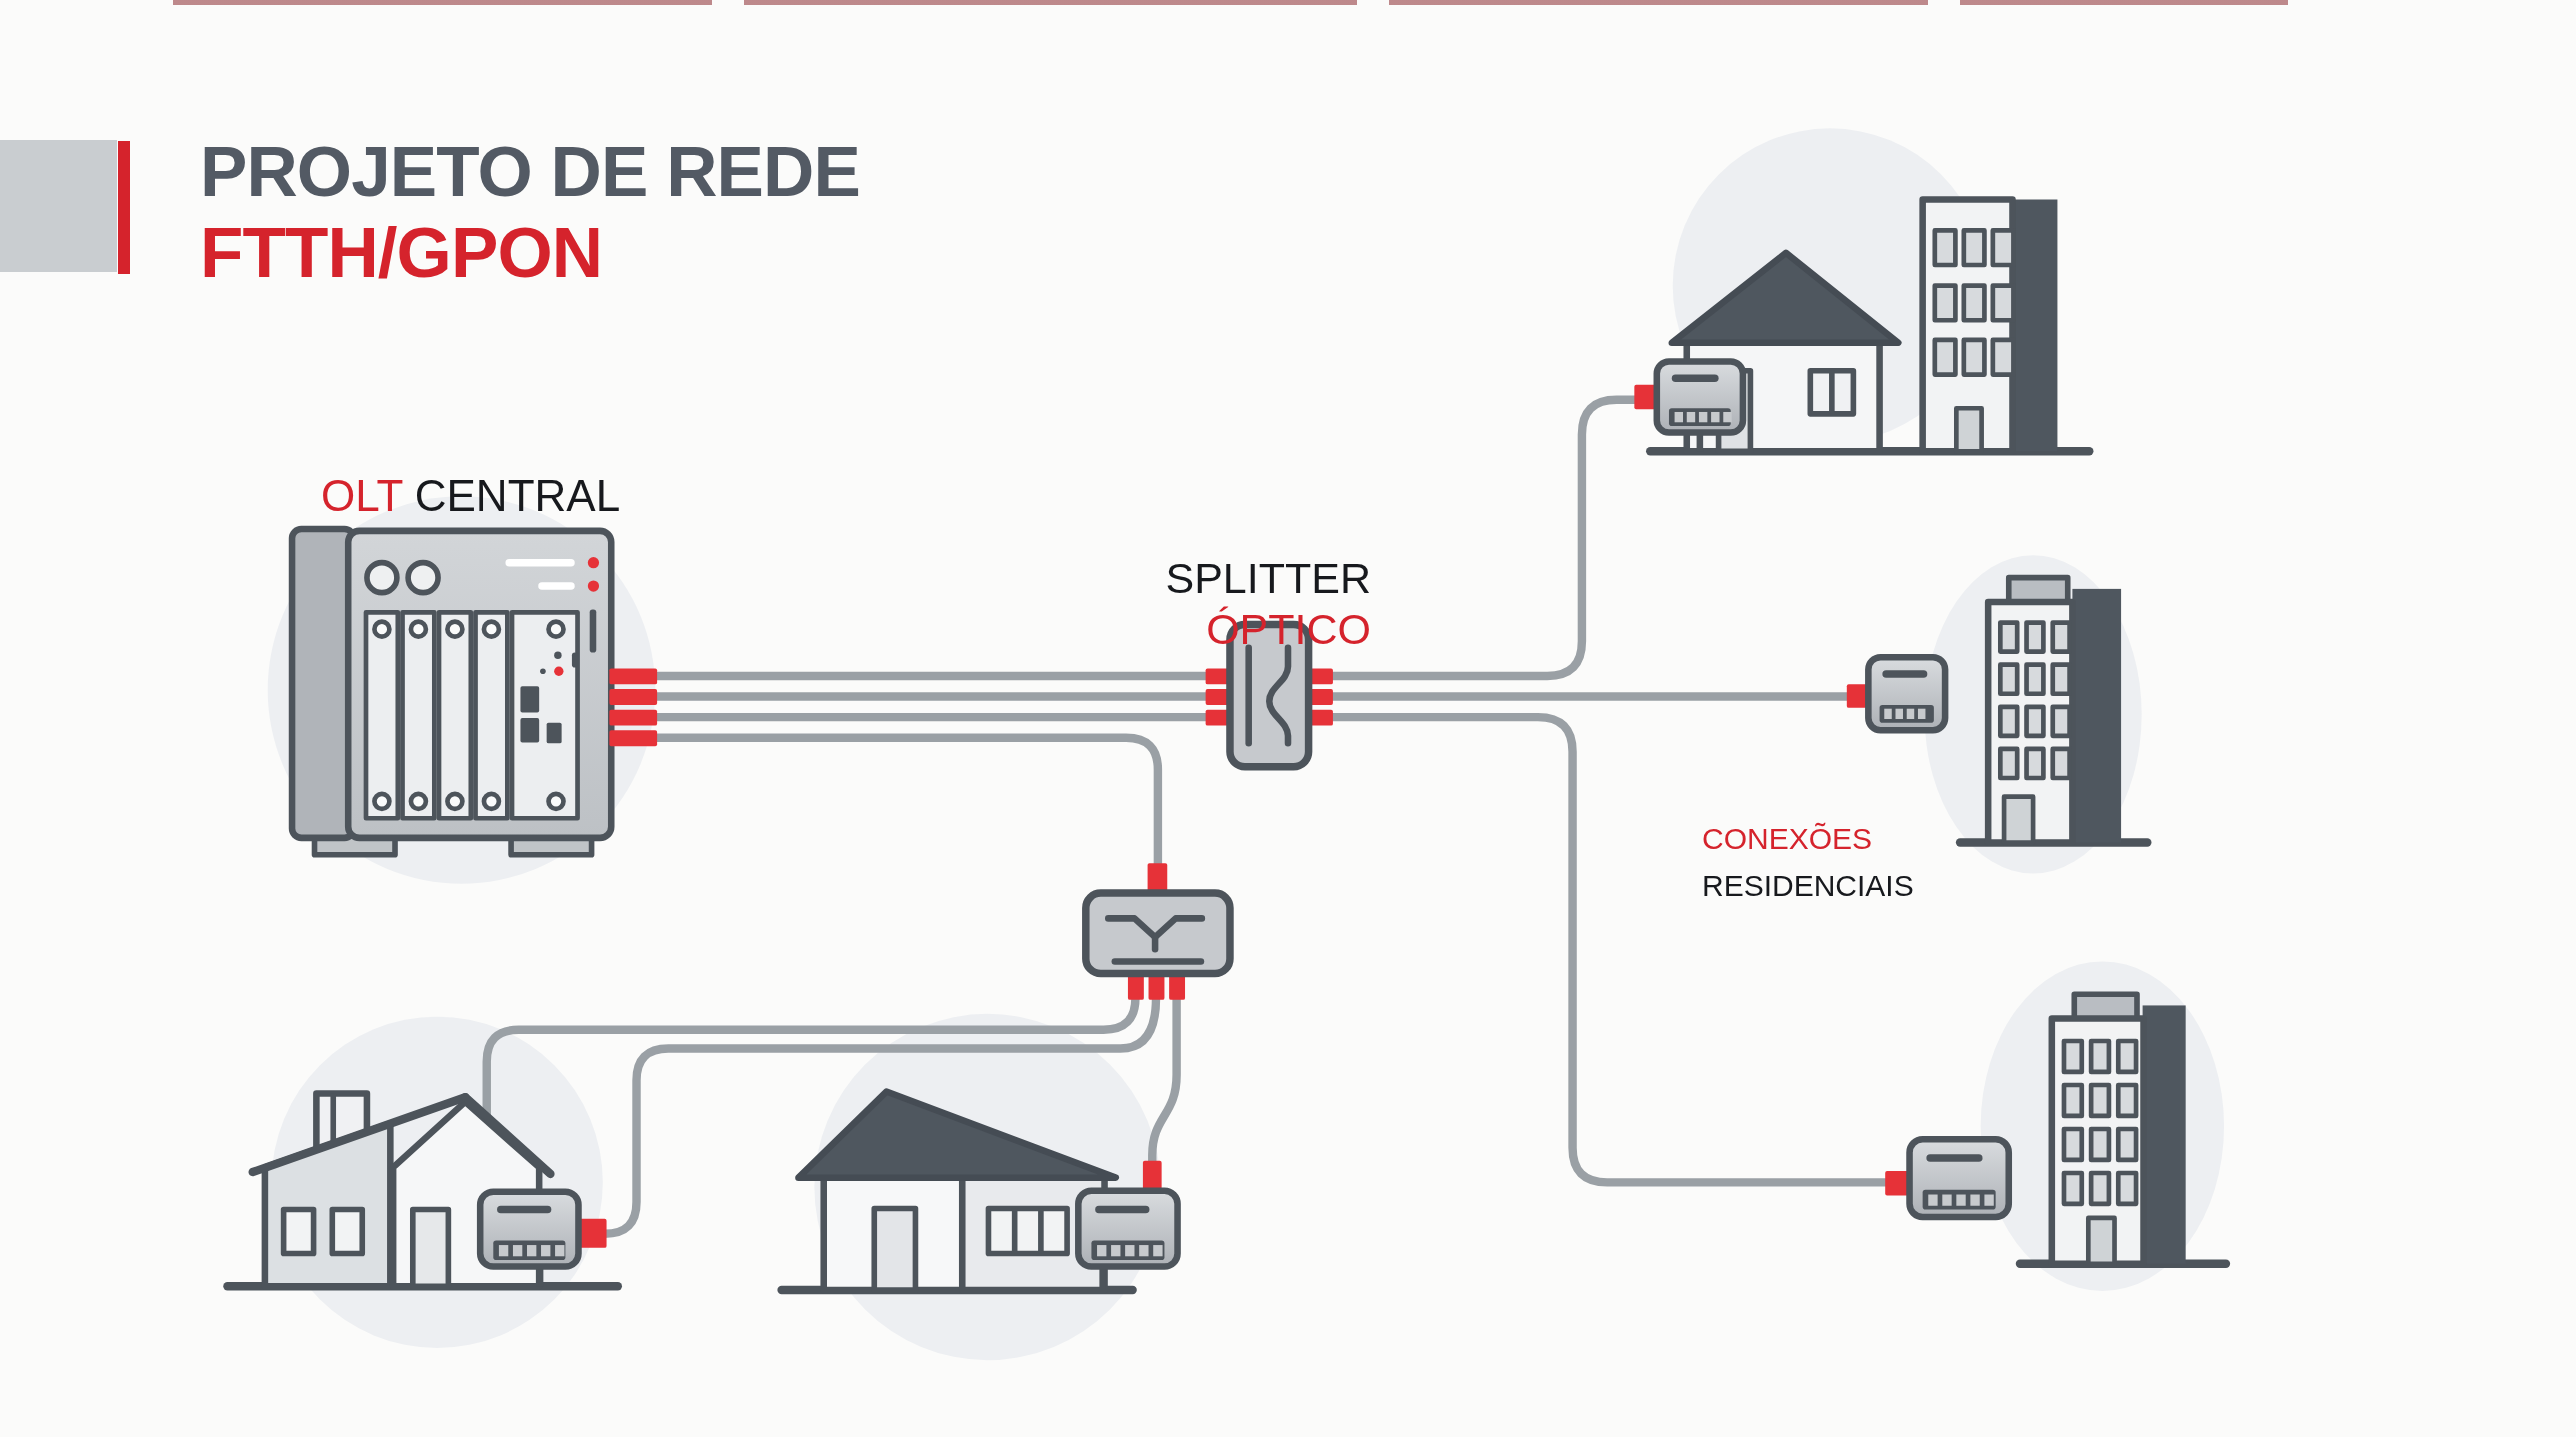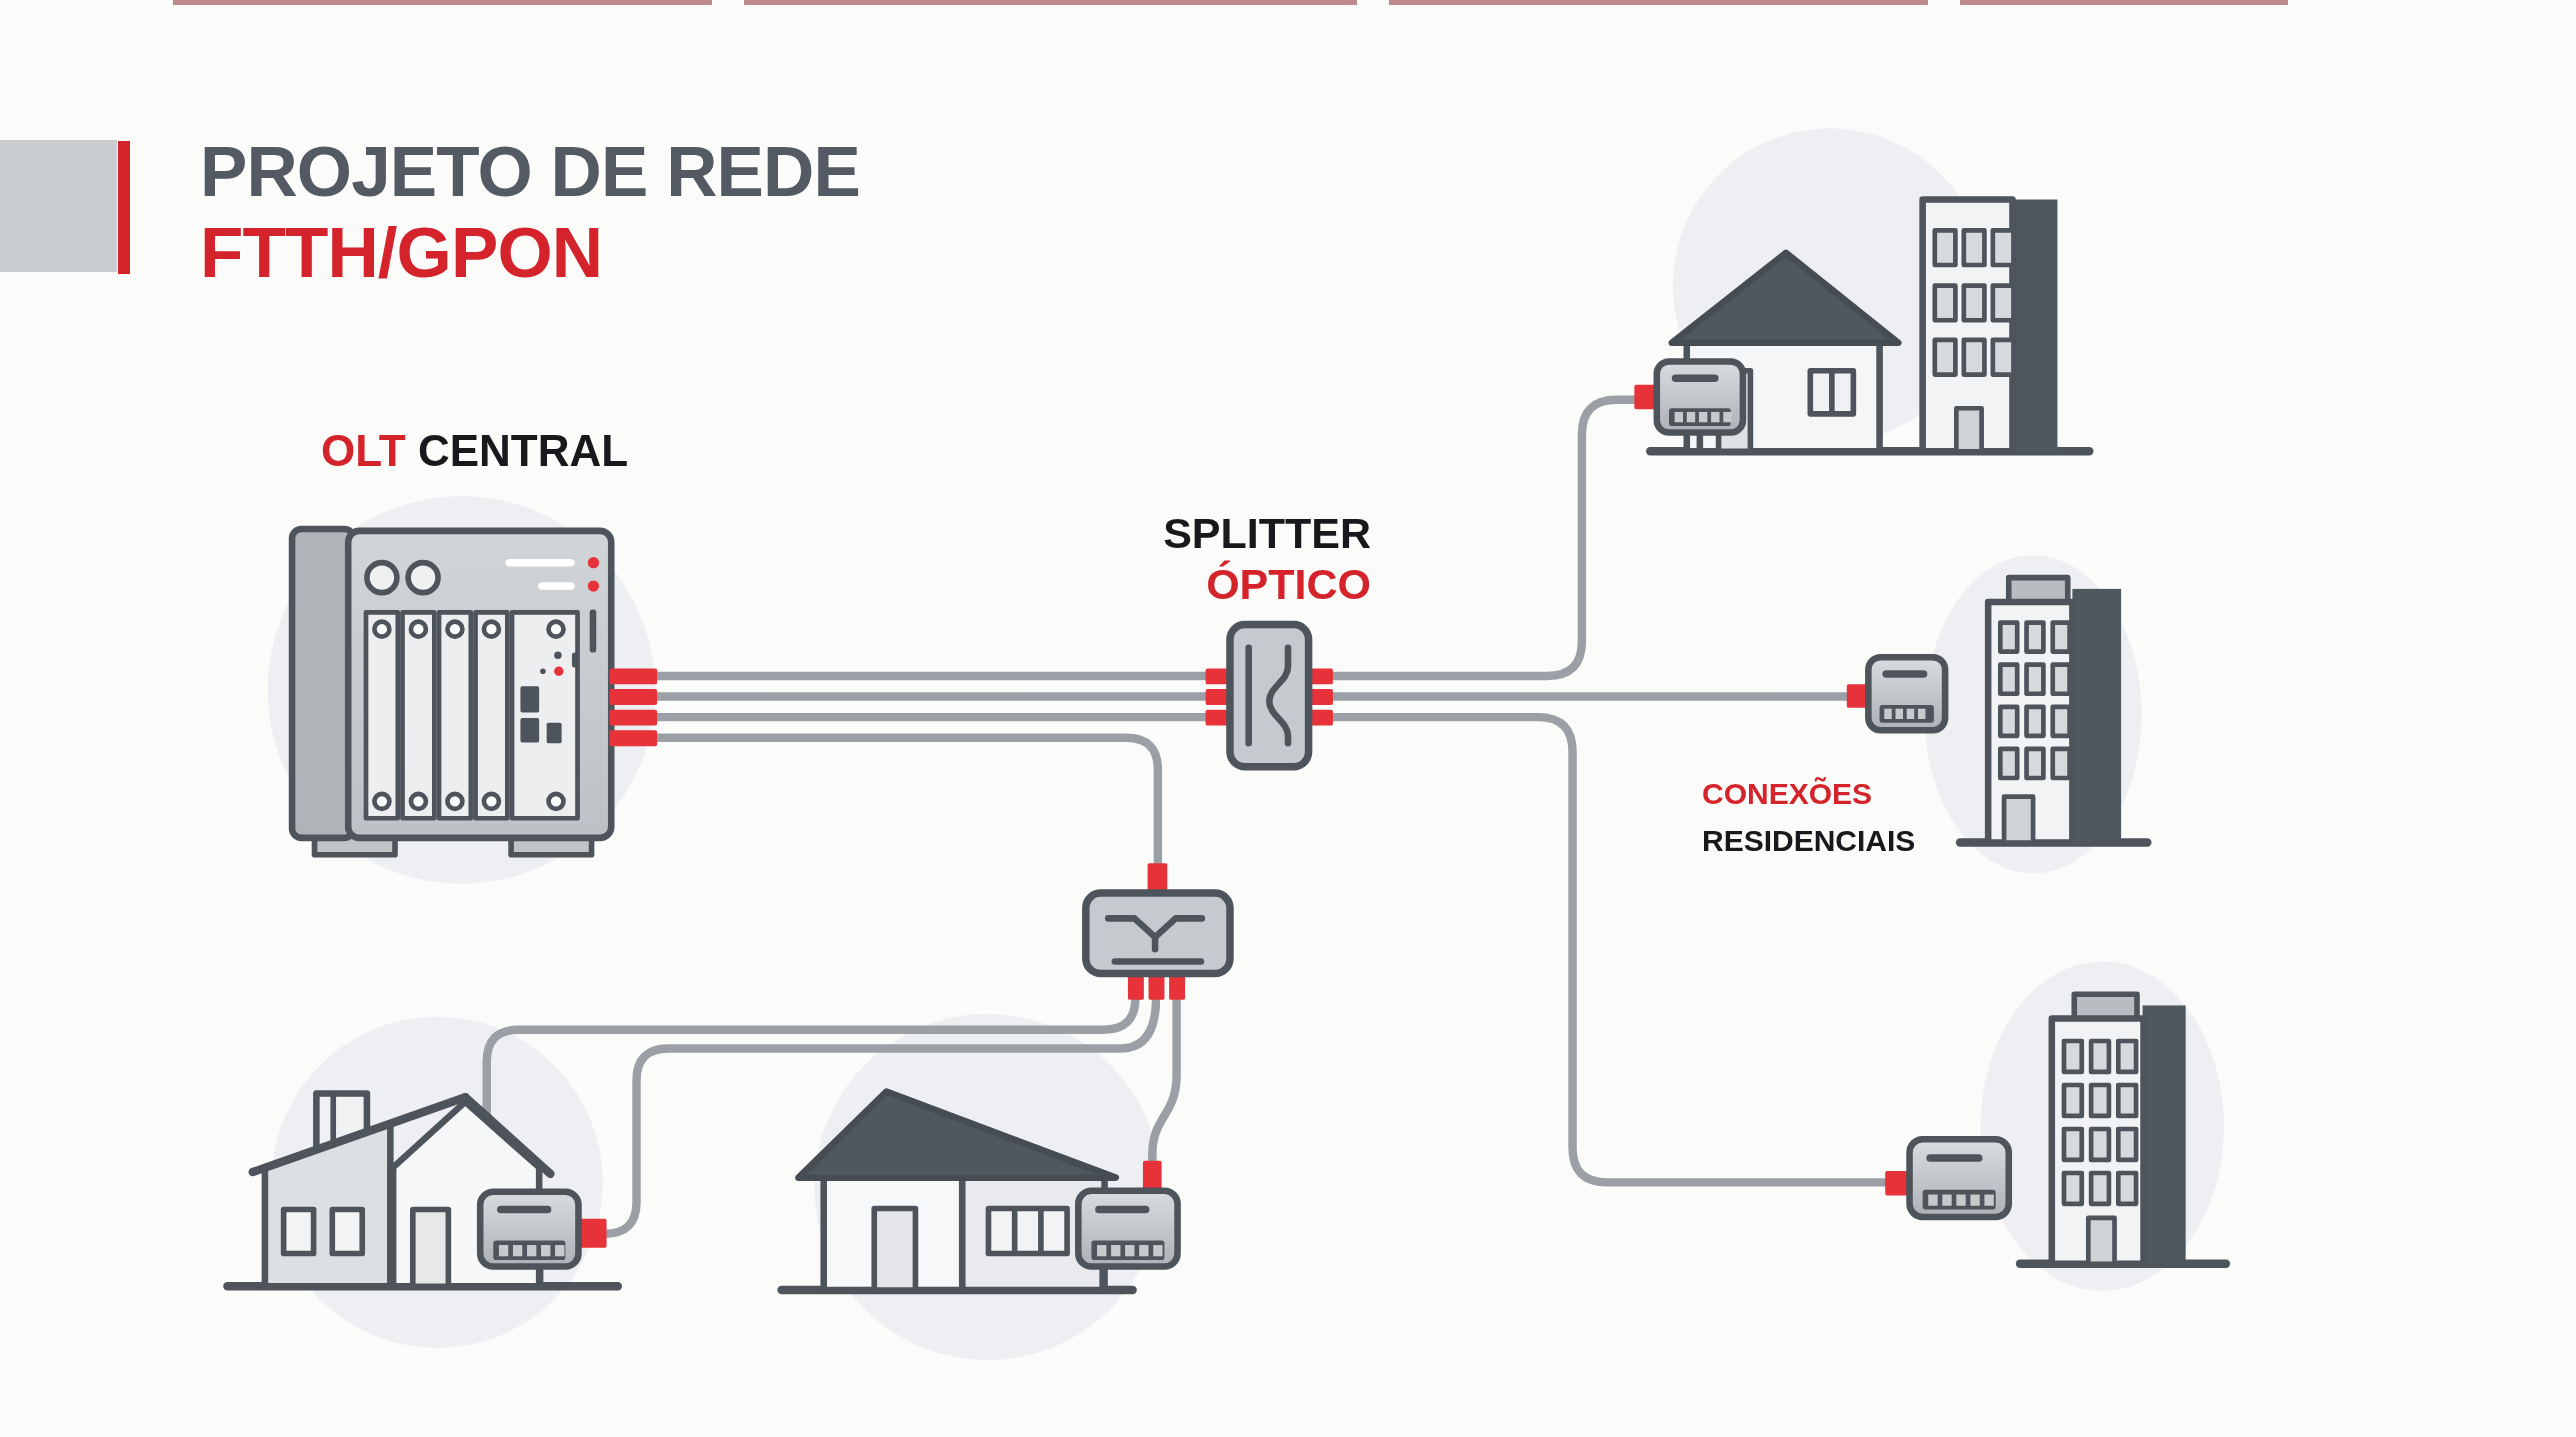--- a/index.html
+++ b/index.html
@@ -33,21 +33,21 @@
       rgba(139,43,48,.55) 84.5% 100%);
   }
 
   .brand-block{position:absolute;left:0;top:140px;width:117px;height:132px;background:#c9cdd0;}
   .brand-bar{position:absolute;left:118px;top:141px;width:12px;height:133px;background:var(--accent-red);}
 
   .title{position:absolute;left:173px;top:131px;font-weight:700;font-size:71px;line-height:81px;letter-spacing:-0.9px;margin-left:27px;}
   .title .l1{color:var(--title-gray);}
   .title .l2{color:var(--accent-red);}
 
-  .lbl{position:absolute;font-weight:700;white-space:nowrap;}
+  .lbl{position:absolute;font-weight:400;white-space:nowrap;margin-top:45px;}
   .lbl .red{color:var(--accent-red);}
   .lbl .dark{color:var(--text-dark);}
 
   .lbl-olt{left:321px;top:426px;font-size:44px;}
   .lbl-splitter{left:1161px;top:508px;width:210px;text-align:right;font-size:43px;line-height:51px;}
   .lbl-conn{left:1702px;top:770px;font-size:30px;line-height:47px;}
   .lbl-ont{left:1928px;top:1245px;font-size:44px;line-height:50px;}
 </style>
 </head>
 <body>

